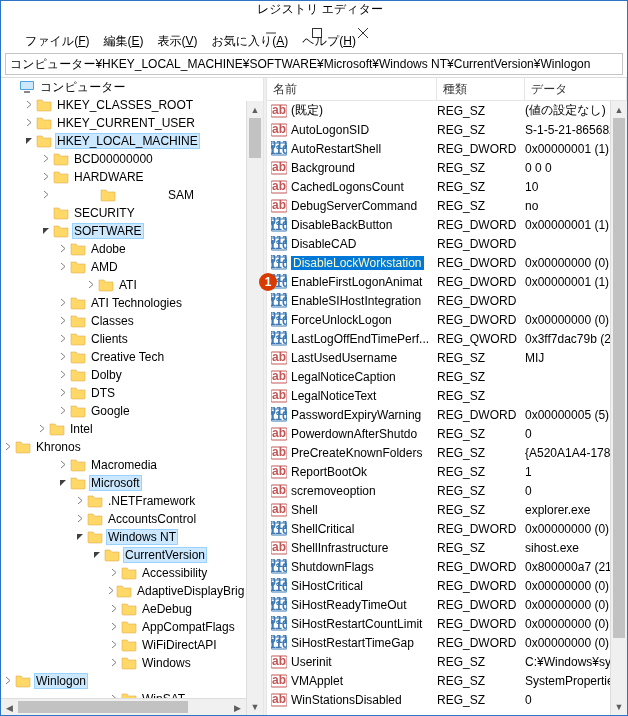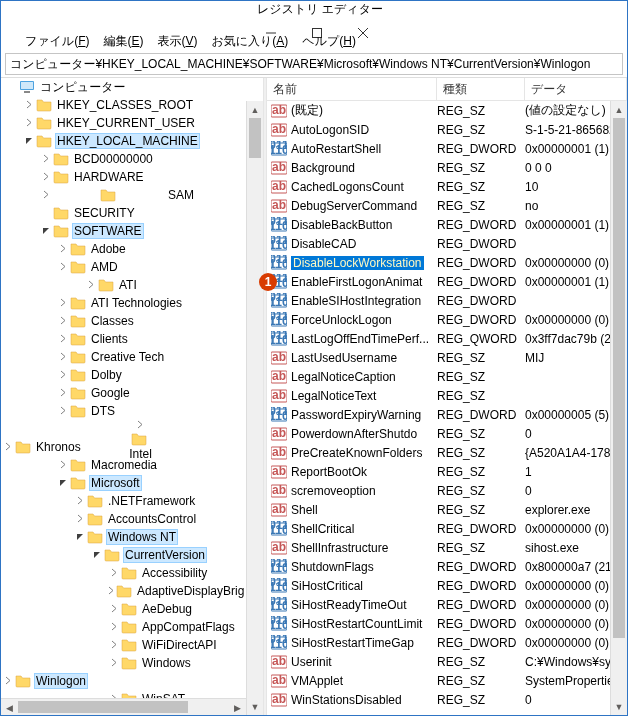--- a/index.html
+++ b/index.html
@@ -242,32 +242,32 @@
           </svg>
           <span class="label">Dolby</span>
         </div>
         <div class="tree-node" style="padding-left: 55px;">
           <span class="toggle"><svg width="9" height="9">
               <path d="M2 1 L6 4.5 L2 8" fill="none" stroke="#808080" stroke-width="1"></path>
             </svg></span>
           <svg class="folder-icon" width="16" height="16">
             <use href="#ic-folder"></use>
           </svg>
+          <span class="label">DTS</span>
+        </div>
+        <div class="tree-node" style="padding-left: 55px;">
+          <span class="toggle"><svg width="9" height="9">
+              <path d="M2 1 L6 4.5 L2 8" fill="none" stroke="#808080" stroke-width="1"></path>
+            </svg></span>
+          <svg class="folder-icon" width="16" height="16">
+            <use href="#ic-folder"></use>
+          </svg>
           <span class="label">Google</span>
         </div>
-        <div class="tree-node" style="padding-left: 55px;">
-          <span class="toggle"><svg width="9" height="9">
-              <path d="M2 1 L6 4.5 L2 8" fill="none" stroke="#808080" stroke-width="1"></path>
-            </svg></span>
-          <svg class="folder-icon" width="16" height="16">
-            <use href="#ic-folder"></use>
-          </svg>
-          <span class="label">DTS</span>
-        </div>
-        <div class="tree-node" style="padding-left: 34px; flex-direction: column;">
+        <div class="tree-node" style="padding-left: 34px;">
           <span class="toggle"><svg width="9" height="9">
               <path d="M2 1 L6 4.5 L2 8" fill="none" stroke="#808080" stroke-width="1"></path>
             </svg></span>
           <svg class="folder-icon" width="16" height="16">
             <use href="#ic-folder"></use>
           </svg>
           <span class="label">Intel</span>
         </div>
         <div class="tree-node" style="">
           <span class="toggle"><svg width="9" height="9">

